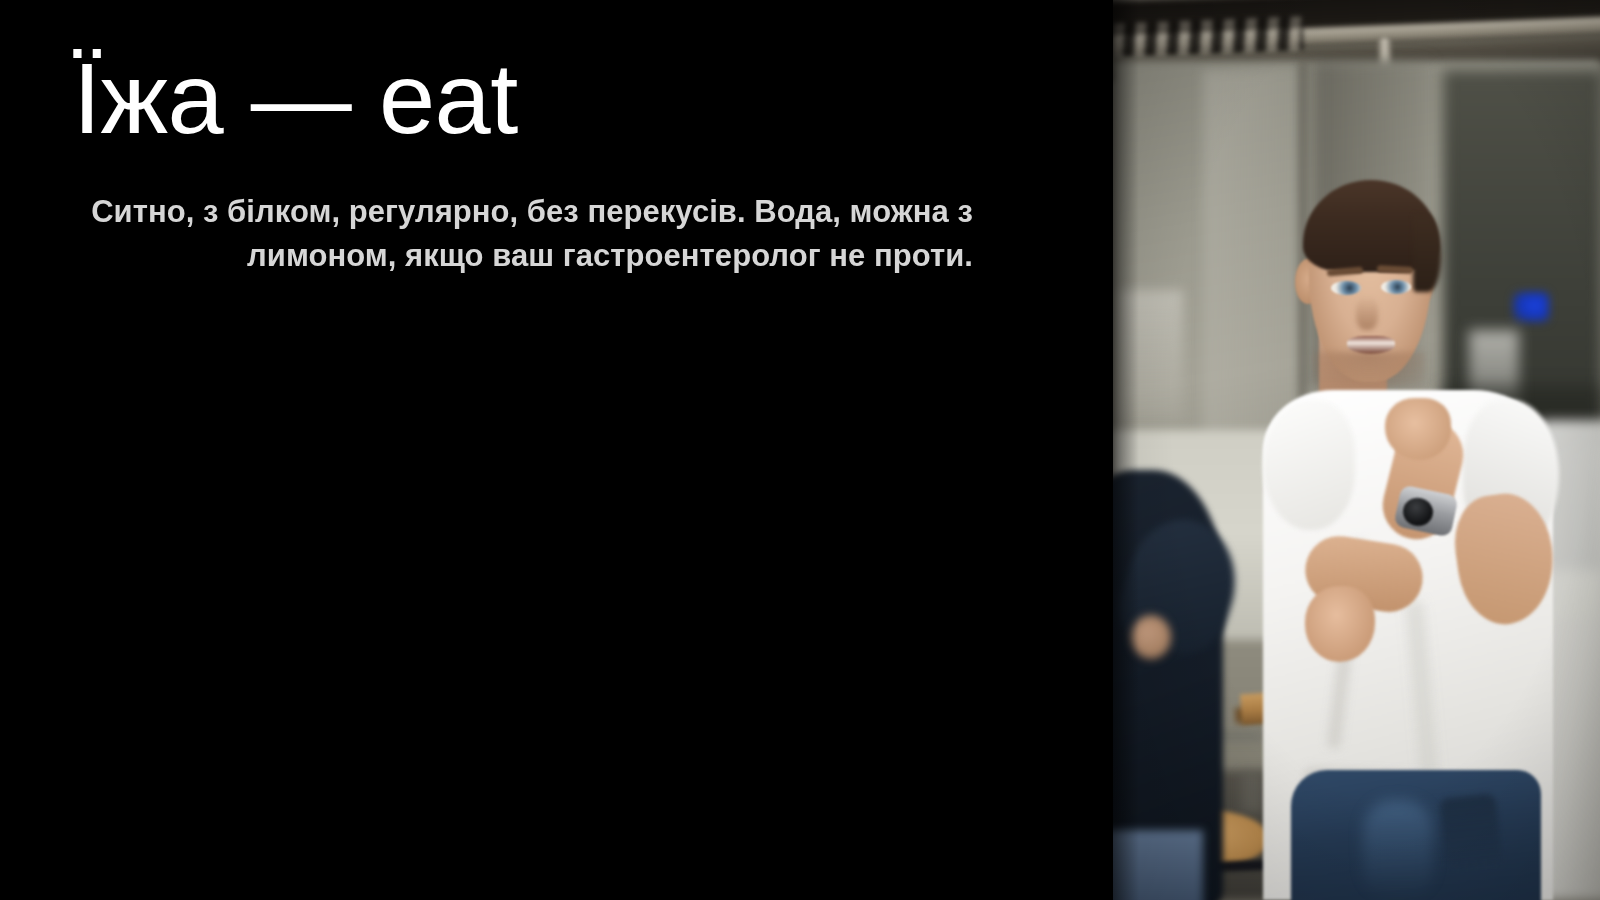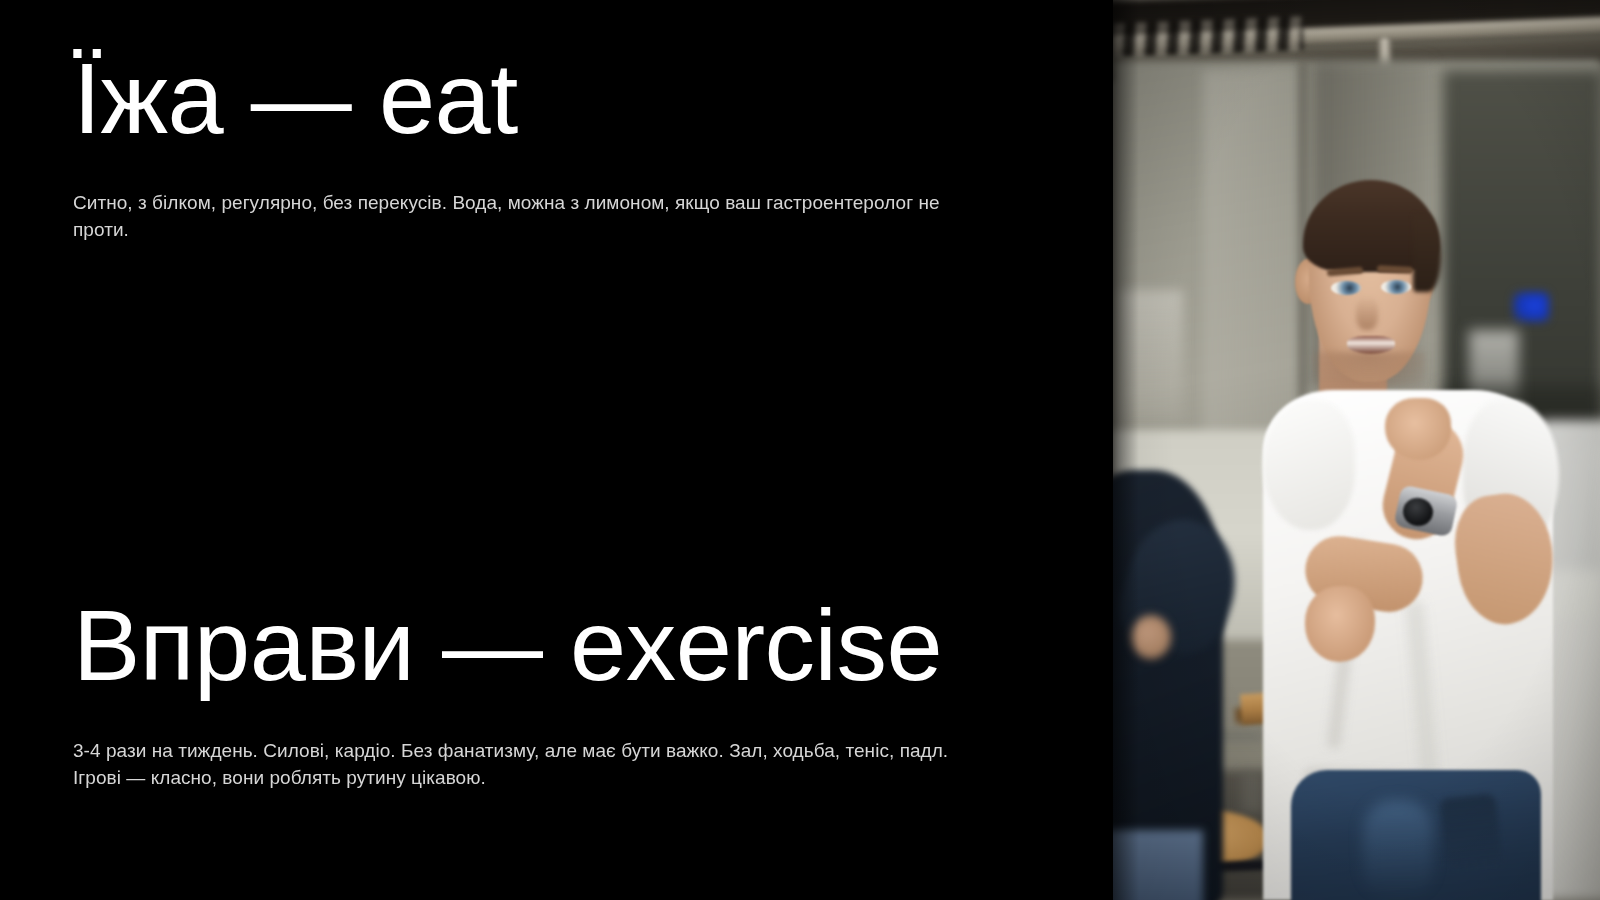--- a/index.html
+++ b/index.html
@@ -43,25 +43,26 @@
     font-weight: 400;
     font-size: 101px;
     line-height: 1.0;
     letter-spacing: -0.5px;
     white-space: nowrap;
     margin: 0;
   }
 
   .body-text {
     color: #d6d6d6;
-    font-weight: 400;
-    font-size: 19px;
+    font-weight: 700;
+    font-size: 31px;
     line-height: 1.42;
     margin: 0;
     letter-spacing: 0.05px;
+    text-align: right;
   }
 
   
   #block-eat        { left: 73px;  top: 48px;  width: 960px; }
   #block-eat .body-text { margin-top: 41px; width: 900px; }
 
   
   #block-sleep      { left: 80px;  top: 310px; width: 980px; }
   #block-sleep .body-text { margin-top: 43px; margin-left: 9px; width: 910px; }
 
@@ -459,24 +460,20 @@
 <div class="slide">
 
   <div class="text-panel">
 
     <div class="block" id="block-eat">
       <h1 class="heading">Їжа — eat</h1>
       <p class="body-text">Ситно, з білком, регулярно, без перекусів. Вода, можна з лимоном, якщо ваш гастроентеролог не проти.</p>
     </div>
 
 
-    <div class="block" id="block-exercise">
-      <h1 class="heading">Вправи — exercise</h1>
-      <p class="body-text">3-4 рази на тиждень. Силові, кардіо. Без фанатизму, але має бути важко. Зал, ходьба, теніс, падл. Ігрові — класно, вони роблять рутину цікавою.</p>
-    </div>
 
   </div>
 
   <div class="photo" aria-label="Чоловік у білій футболці та синіх джинсах говорить і жестикулює у світлому офісному приміщенні">
 
     <div class="ph-ceiling"></div>
     <div class="ph-beam1"></div>
     <div class="ph-beam2"></div>
     <div class="ph-slats"></div>
     <div class="ph-pipe"></div>

